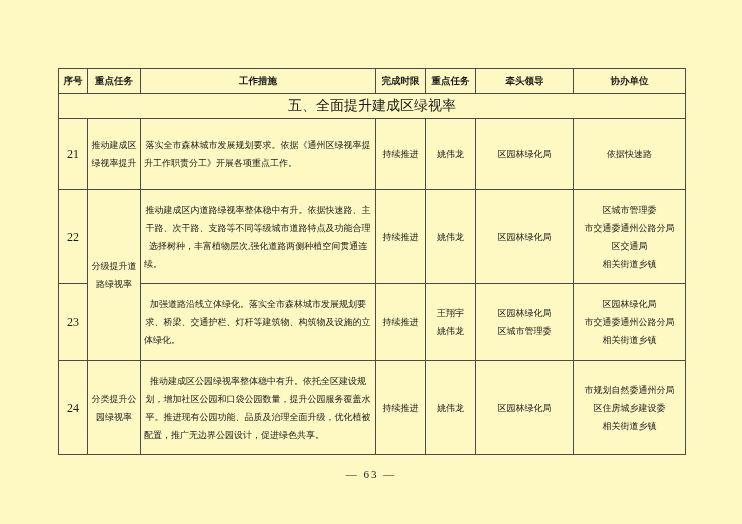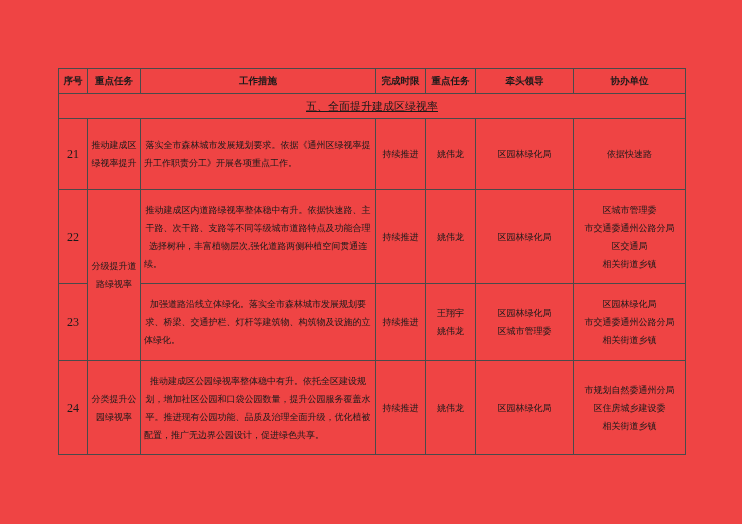--- a/index.html
+++ b/index.html
@@ -6,21 +6,21 @@
     margin: 0;
     padding: 0;
     background: #ffffff;
     font-family: "Liberation Serif", "DejaVu Serif", serif;
     color: #1a1a1a;
   }
   .page {
     position: relative;
     width: 742px;
     height: 524px;
-    background: #ef4444;
+    background: #fef9c3;
     overflow: hidden;
   }
   table.plan {
     position: absolute;
     left: 58px;
     top: 68px;
     width: 627px;
     border-collapse: collapse;
     table-layout: fixed;
     font-size: 9px;
@@ -37,23 +37,22 @@
   table.plan th.hdr {
     height: 20px;
     font-weight: bold;
     font-size: 9.5px;
     line-height: 12px;
     padding: 2px 1px;
   }
   td.section {
     height: 20px;
     font-weight: bold;
-    font-size: 11px;
+    font-size: 14px;
     line-height: 12px;
-    text-decoration: underline;
   }
   td.measure {
     text-align: justify;
     text-align-last: left;
     padding: 4px 7px;
   }
   td.no { font-size: 12px; }
   .multiline { white-space: pre-line; }
   td.task { padding: 2px 5px; }
   .r21 { height: 71px; }
@@ -144,14 +143,15 @@
         <td>持续推进</td>
         <td>姚伟龙</td>
         <td>区园林绿化局</td>
         <td class="multiline">市规划自然委通州分局
 区住房城乡建设委
 相关街道乡镇</td>
       </tr>
     </tbody>
   </table>
 
+  <div class="page-number">— 63 —</div>
 
 </div>
 
 </body></html>

